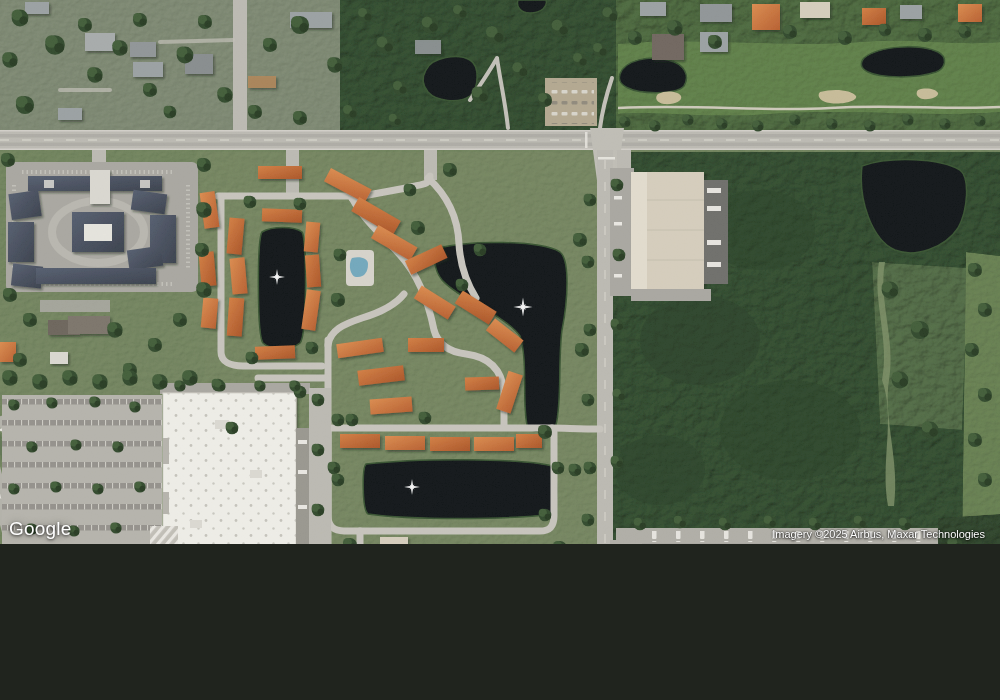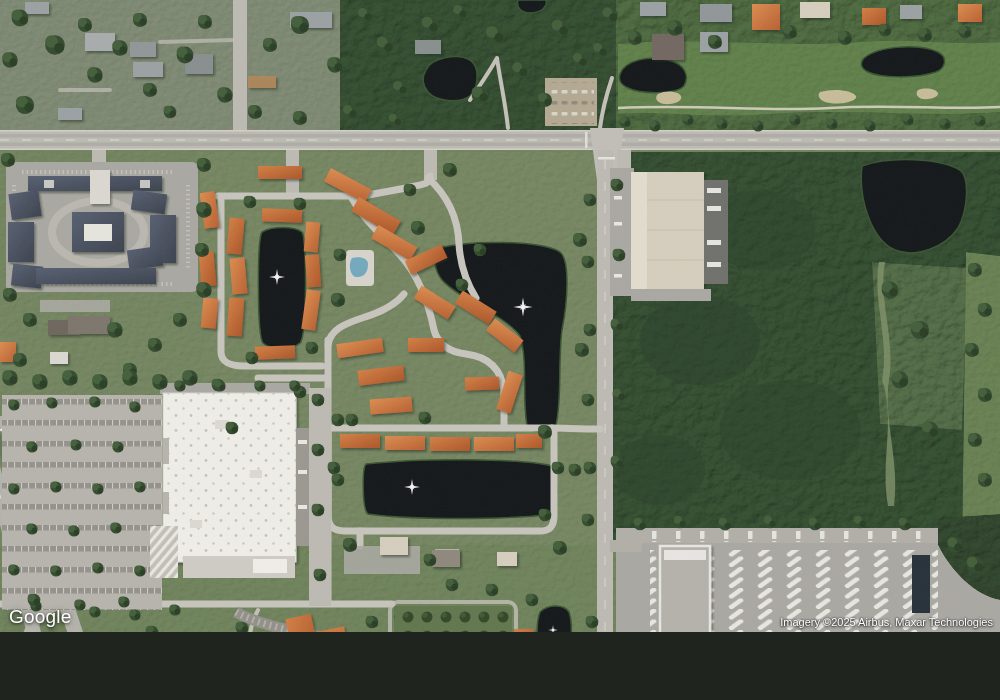--- a/index.html
+++ b/index.html
@@ -1,22 +1,22 @@
 <!DOCTYPE html>
 <html style="--water: #0a0f12; --woods: #2e4a2b; --grass: #71855c; --fairway: #5e8046; --road: #bcbab2; --asphalt: #a9a7a0; --sand: #c8bc97; --roof-orange: #bf5f2c; --roof-white: #f1f0ea; --roof-slate: #444d5e; --roof-tan: #d7cfbd;"><head>
 <meta charset="utf-8">
 <style>
   html,body{margin:0;padding:0;background:#20241e}
-  .stage{position:relative;width:1000px;height:632px;overflow:hidden;
+  .stage{position:relative;width:1000px;height:544px;overflow:hidden;
          font-family:"Liberation Sans",sans-serif;background:#6d8160}
   .stage svg{position:absolute;left:0;top:0;display:block}
   .google-logo{position:absolute;left:9px;bottom:4px;color:#fff;font-size:19px;
 ateral    font-weight:700;letter-spacing:.2px;cursor:pointer;user-select:none;
     text-shadow:0 1px 3px rgba(0,0,0,.75),0 0 8px rgba(0,0,0,.4)}
-  .attribution{position:absolute;right:7px;bottom:4px;color:#fff;font-size:11px;
+  .attribution{position:absolute;right:15px;bottom:4px;color:#fff;font-size:11px;
     text-shadow:0 0 2px rgba(0,0,0,.9),0 1px 3px rgba(0,0,0,.8)}
   .water{fill:var(--water,#0a0f12);stroke:#33502c;stroke-width:1.5}
   .woods{fill:var(--woods,#2e4a2b)}
   .grass{fill:var(--grass,#71855c)}
   .fair{fill:var(--fairway,#5e8046)}
   .road{fill:var(--road,#bcbab2)}
   .asph{fill:var(--asphalt,#a9a7a0)}
   .sand{fill:var(--sand,#c8bc97)}
   .st{stroke:#c8c5bd;stroke-width:7;fill:none;stroke-linecap:round}
   .stw{stroke:#c3c0b8;stroke-width:4;fill:none;stroke-linecap:round}

